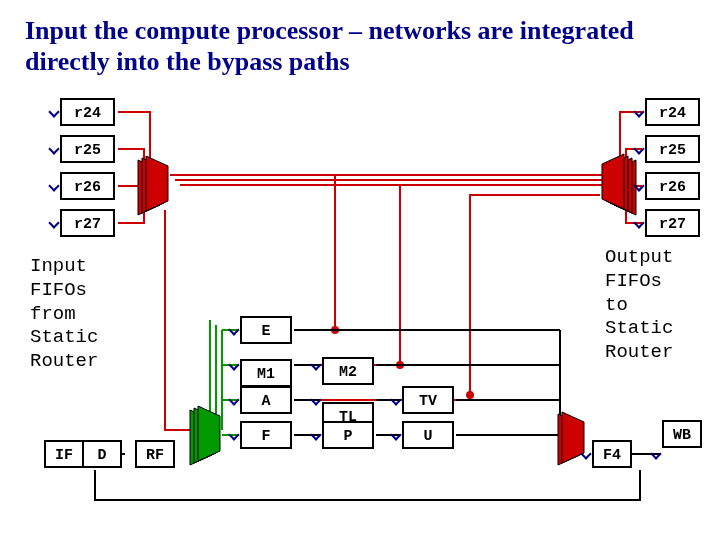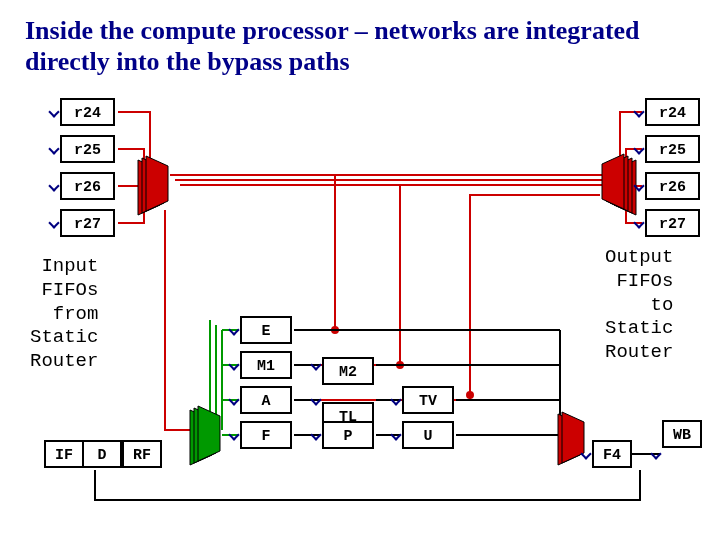--- a/index.html
+++ b/index.html
@@ -59,35 +59,34 @@
     font-size: 15px;
     text-align: center;
     line-height: 28px;
     box-sizing: border-box;
   }
   .note {
     position: absolute;
     font-family: "Courier New", monospace;
     font-size: 19px;
     line-height: 1.25;
-    text-align: right;
   }
   .tick {
     position: absolute;
     width: 6px;
     height: 6px;
     border-left: 2px solid #000080;
     border-bottom: 2px solid #000080;
     transform: rotate(-45deg);
   }
 </style>
 </head>
 <body>
 
-<div class="title">Inside the compute processor – networks are integrated directly into the bypass paths</div>
+<div class="title">Input the compute processor – networks are integrated directly into the bypass paths</div>
 
 <svg width="720" height="540">
 
   <g stroke="#cc0000" stroke-width="2" fill="none">
     <path d="M118 112 H150 V170"></path>
     <path d="M118 149 H144 V170"></path>
     <path d="M118 186 H138"></path>
     <path d="M118 223 H144 V200"></path>
 
     <path d="M165 210 V430 H190"></path>
@@ -178,24 +177,24 @@
 Static
 Router</div>
 <div class="note" style="left:605px; top:246px; white-space:pre">Output
 FIFOs
 to
 Static
 Router</div>
 
 <div class="pu" style="left:44px;  top:440px">IF</div>
 <div class="pu" style="left:82px;  top:440px">D</div>
-<div class="pu" style="left:122px; top:440px">RF</div>
+<div class="pu" style="left:135px; top:440px">RF</div>
 
 <div class="fu" style="left:240px; top:316px">E</div>
-<div class="fu" style="left:240px; top:351px">M1</div>
+<div class="fu" style="left:240px; top:359px">M1</div>
 <div class="fu" style="left:240px; top:386px">A</div>
 <div class="fu" style="left:240px; top:421px">F</div>
 <div class="tick" style="left:230px; top:326px"></div>
 <div class="tick" style="left:230px; top:361px"></div>
 <div class="tick" style="left:230px; top:396px"></div>
 <div class="tick" style="left:230px; top:431px"></div>
 
 <div class="fu" style="left:322px; top:357px">M2</div>
 <div class="fu" style="left:322px; top:402px">TL</div>
 <div class="fu" style="left:322px; top:421px">P</div>

